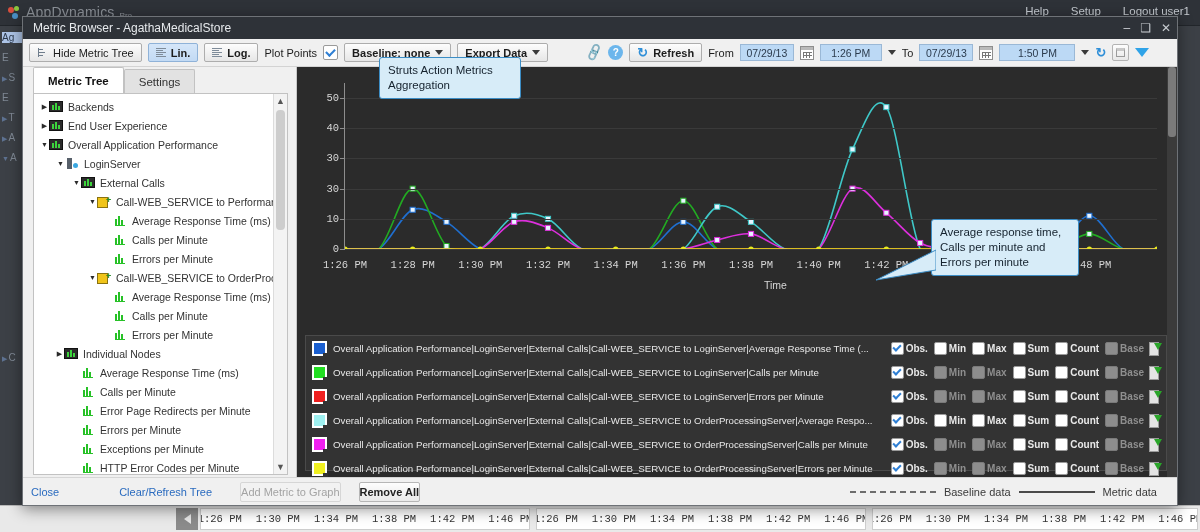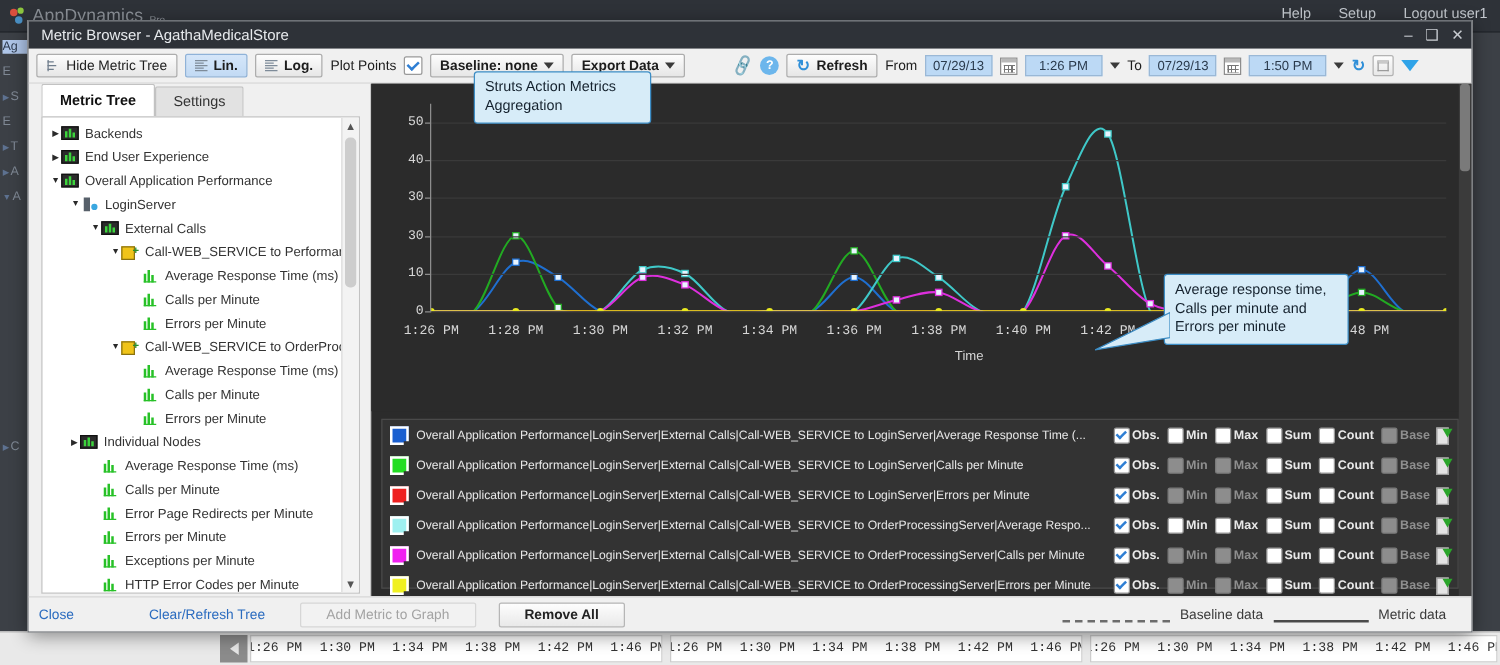--- a/index.html
+++ b/index.html
@@ -223,25 +223,25 @@
   }
 
   
   .win-foot {
     position:absolute; left:0; right:0; bottom:0; height:28px; background:#f0f0f0;
     border-top:1px solid #d6d6d6; display:flex; align-items:center; padding:0 8px; gap:0;
   }
   .link { color:#2a6bbf; font-size:11px; }
   .fbtn {
     height:20px; border:1px solid #b6b6b6; background:linear-gradient(#fdfdfd,#e9e9e9);
-    font-size:11px; padding:0 20px; display:inline-flex; align-items:center; border-radius:2px; color:#222;
+    font-size:11px; padding:0 0; display:inline-flex; align-items:center; border-radius:2px; color:#222;
   }
   .fbtn.disabled { color:#a3a3a3; border-color:#d6d6d6; background:#f2f2f2; }
   .fbtn.strong { font-weight:bold; }
-  .foot-legend { margin-left:auto; display:flex; align-items:flex-end; gap:8px; padding-right:12px; }
+  .foot-legend { margin-left:auto; display:flex; align-items:center; gap:8px; padding-right:12px; }
   .dashline { width:86px; height:0; border-top:2px dashed #6c6c6c; }
   .soline { width:76px; height:0; border-top:2px solid #4a4a4a; }
   .foot-legend span { font-size:11px; color:#3a3a3a; }
 </style>
 </head>
 <body>
 
 <div id="root">
 
   <div class="bg-app">
@@ -360,21 +360,21 @@
         <span>Refresh</span>
       </div>
       <span class="tb-label">From</span>
       <span class="date-field" style="width:54px">07/29/13</span>
       <span class="cal-ico"></span>
       <span class="date-field" style="width:62px">1:26 PM</span>
       <span class="caret"></span>
       <span class="tb-label">To</span>
       <span class="date-field" style="width:54px">07/29/13</span>
       <span class="cal-ico"></span>
-      <span class="date-field" style="width:62px">1:50 PM</span>
+      <span class="date-field" style="width:76px">1:50 PM</span>
       <span class="caret"></span>
       <span class="refresh-glyph">↻</span>
       <span class="sm-btn">
         <span style="width:9px;height:9px;border:1px solid #9b9b9b;border-top:3px solid #c9c9c9;display:block"></span>
       </span>
       <span class="blue-tri"></span>
     </div>
 
     <div class="tip struts">
       <span>Struts Action Metrics Aggregation</span>

